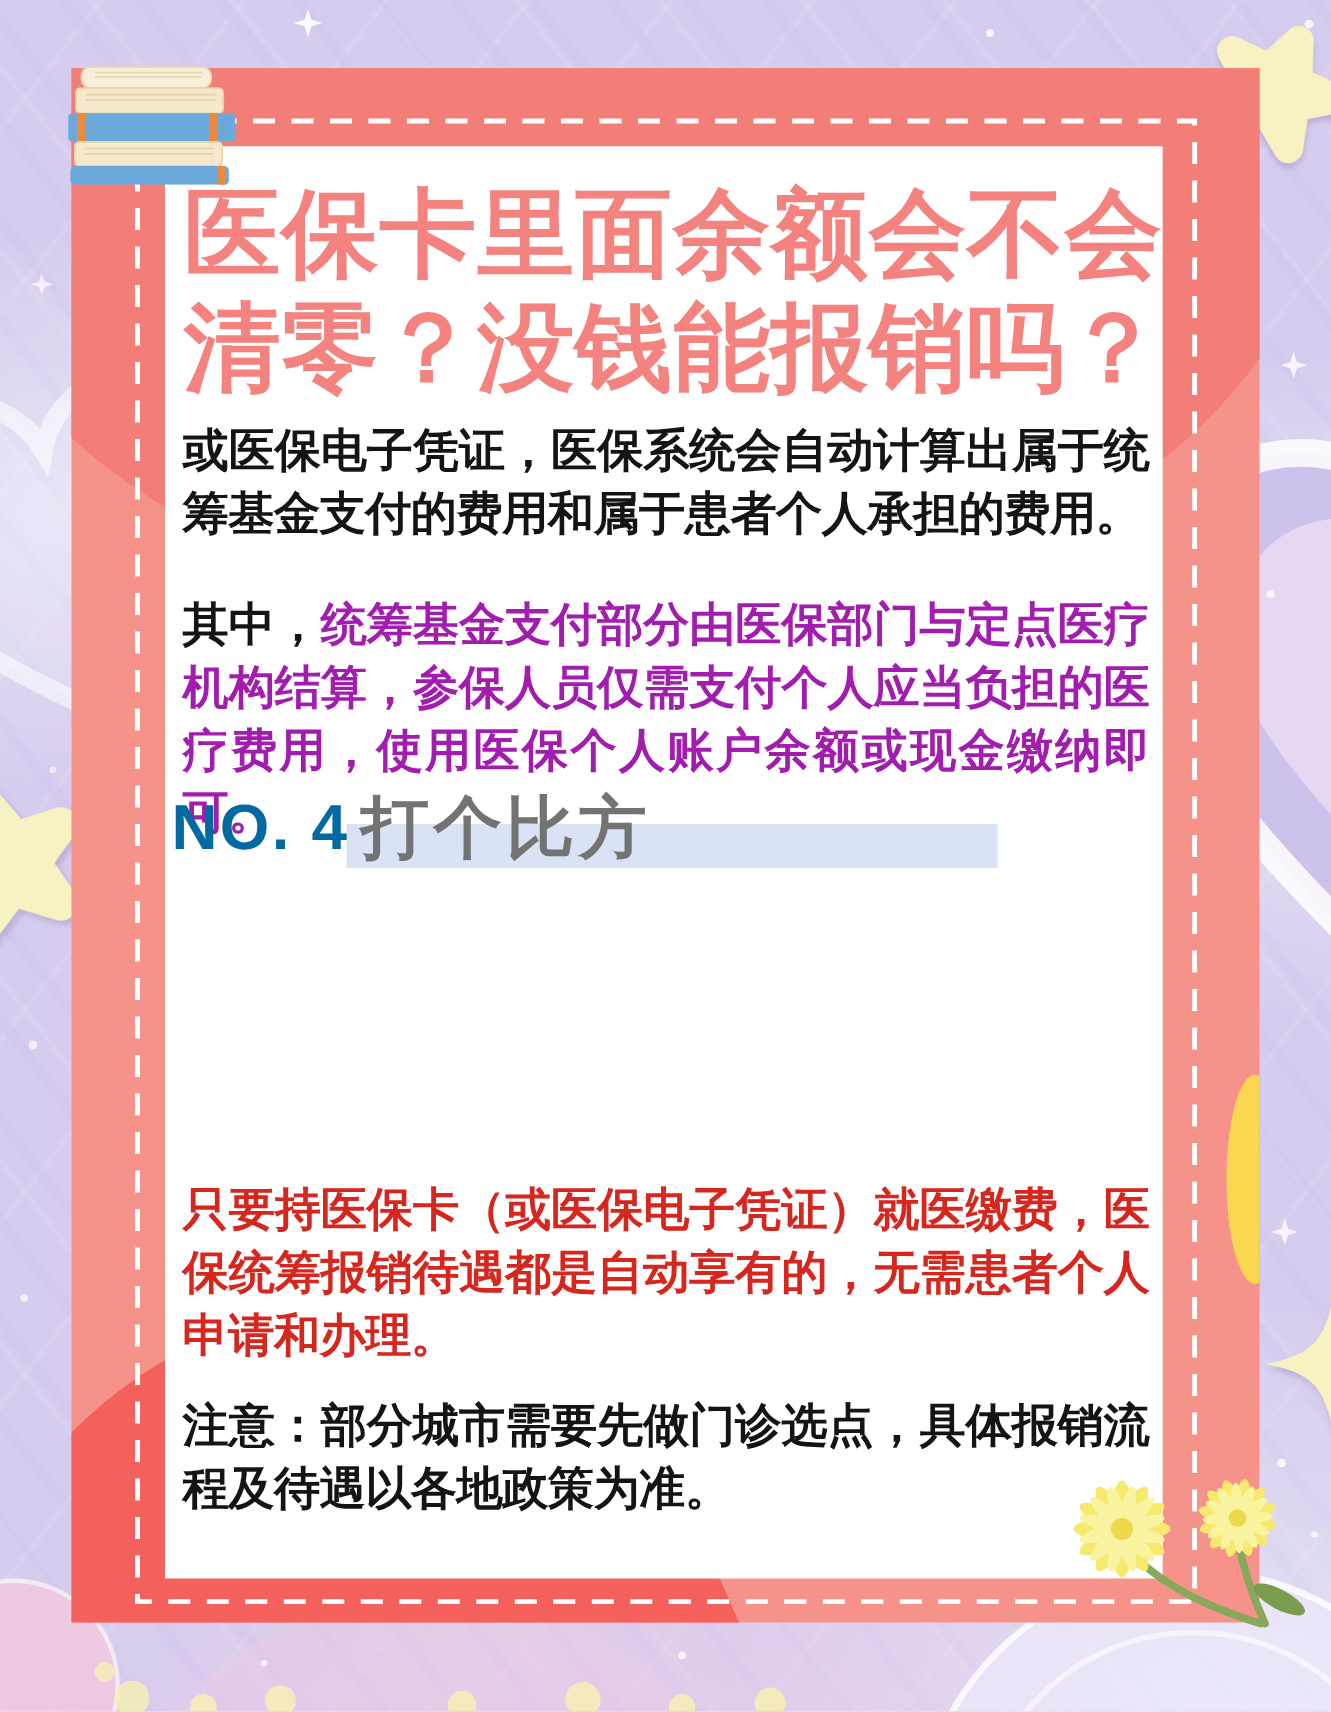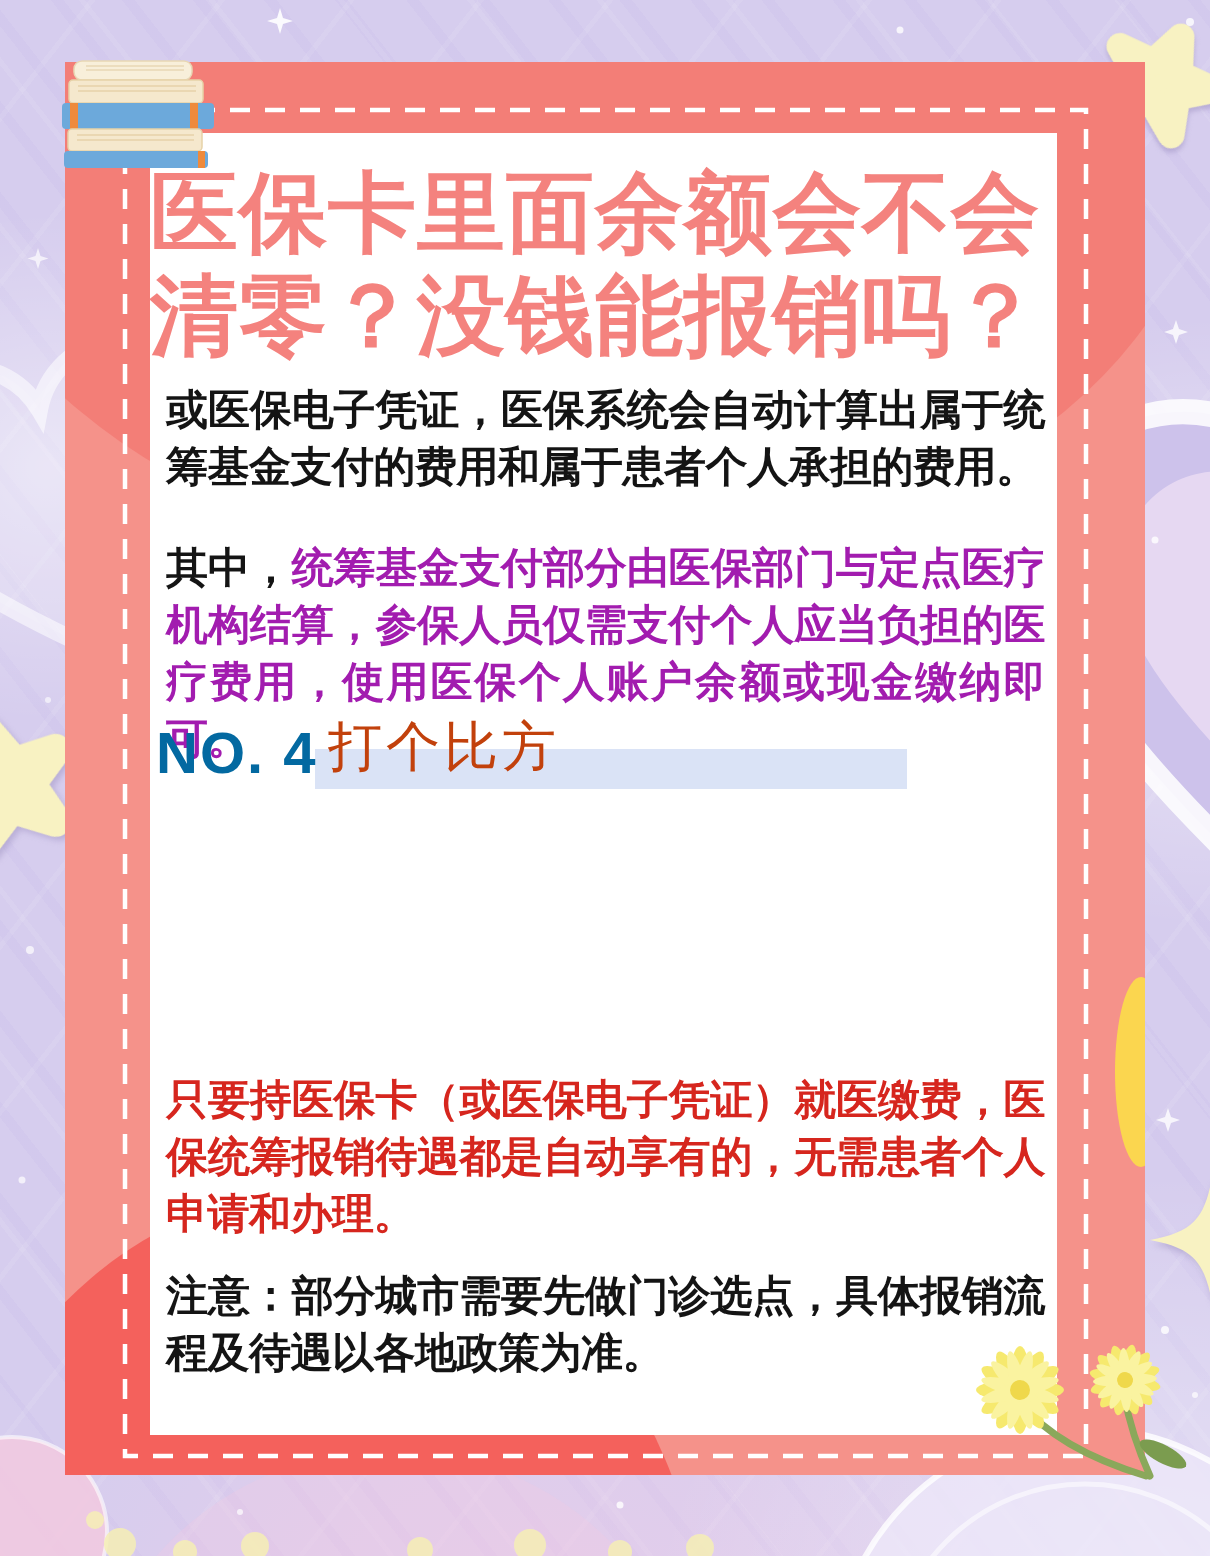--- a/index.html
+++ b/index.html
@@ -40,21 +40,21 @@
     position:absolute;right:-22px;top:915px;width:52px;height:190px;
     border-radius:50%;background:#FBD64F;
   }
   .dash-layer{position:absolute;inset:0;z-index:3;pointer-events:none;}
   
   .content{
     position:absolute;left:150px;top:133px;width:907px;height:1302px;
     background:#FFFFFF;z-index:4;
   }
   .poster-title{
-    position:absolute;top:28px;left:0;right:0;text-align:left;
+    position:absolute;top:28px;left:0;right:0;text-align:right;
     font-size:88px;line-height:103px;font-weight:900;color:#F4827E;
     letter-spacing:1px;white-space:nowrap;
   }
   .p{
     position:absolute;left:16px;right:12px;
     font-size:42px;line-height:57px;font-weight:700;color:#141414;
     letter-spacing:-0.5px;text-align:justify;
   }
   .p.red{color:#D6261E;}
   .p .red{color:#a21caf;}
@@ -62,22 +62,22 @@
   .no4row{position:absolute;top:578px;left:0;right:14px;height:90px;}
   .no4{
     position:absolute;left:6px;top:8px;font-size:58px;font-weight:900;
     color:#0369a1;letter-spacing:2px;
   }
   .no4bar{
     position:absolute;left:165px;top:38px;width:592px;height:40px;
     background:#DAE3F6;
   }
   .no4label{
-    position:absolute;left:178px;top:0;font-size:54px;font-weight:400;
-    color:#c2410c;letter-spacing:4px;
+    position:absolute;left:178px;top:0;font-size:62px;font-weight:700;
+    color:#737373;letter-spacing:4px;
   }
   
   .books{position:absolute;left:62px;top:60px;width:152px;height:108px;z-index:5;}
   .flowers{position:absolute;left:928px;top:1302px;width:282px;height:178px;z-index:6;}
 </style>
 </head>
 <body>
 
 <div class="bg"></div>
 

